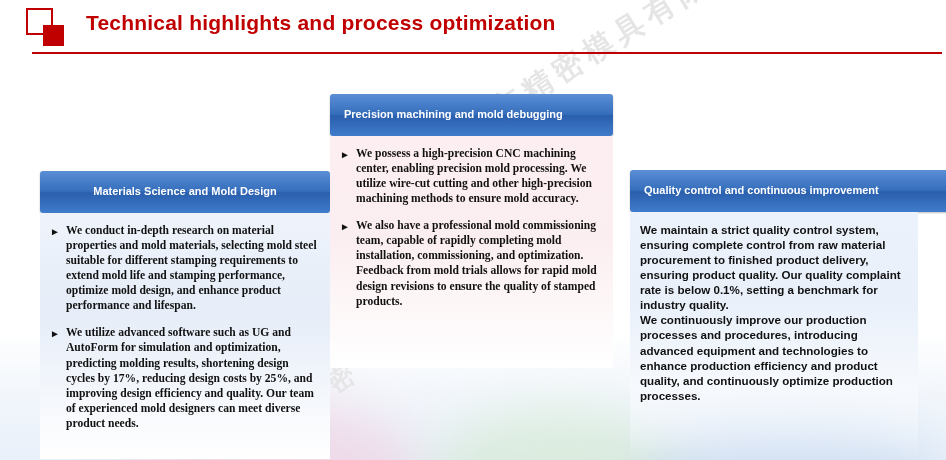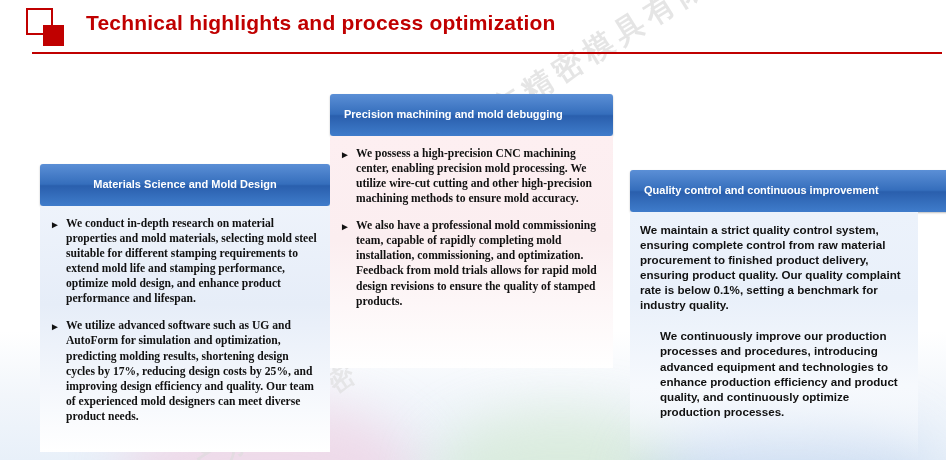--- a/index.html
+++ b/index.html
@@ -137,21 +137,21 @@
   .panel-body {
     box-sizing: border-box;
     padding: 10px 12px 10px 10px;
     font-size: 11.6px;
     line-height: 1.3;
     color: #111111;
     font-weight: bold;
   }
 
   
-  #panel-materials { left: 40px; top: 164px; width: 290px; }
+  #panel-materials { left: 40px; top: 171px; width: 290px; }
   #panel-materials .panel-title { width: 290px; height: 42px; justify-content: center; text-align: center; }
   #panel-materials .panel-body {
     width: 290px; min-height: 246px;
     background: linear-gradient(to bottom, #eef3fb 0%, #e6edf8 40%, #ffffff 100%);
   }
 
   
   #panel-precision { left: 330px; top: 94px; width: 283px; }
   #panel-precision .panel-title { width: 283px; height: 42px; justify-content: flex-start; }
   #panel-precision .panel-body {
@@ -177,22 +177,22 @@
   .bullet-arrow {
     flex: 0 0 auto;
     width: 12px;
     margin-right: 4px;
     padding-top: 2px;
     color: #111;
     font-size: 10px;
     line-height: 1.3;
   }
   .bullet-text { flex: 1 1 auto; font-family: Liberation Serif, serif; }
-  .plain-para { margin-bottom: 16px; }
-  .plain-para:last-child { margin-bottom: 0; margin-left: 20px; }
+  .plain-para { margin-bottom: 0; }
+  .plain-para:last-child { margin-bottom: 0; }
 </style>
 </head>
 <body>
 
 <div class="slide">
 
   <div class="blob blob-pink"></div>
   <div class="blob blob-green"></div>
   <div class="blob blob-blue"></div>
 

